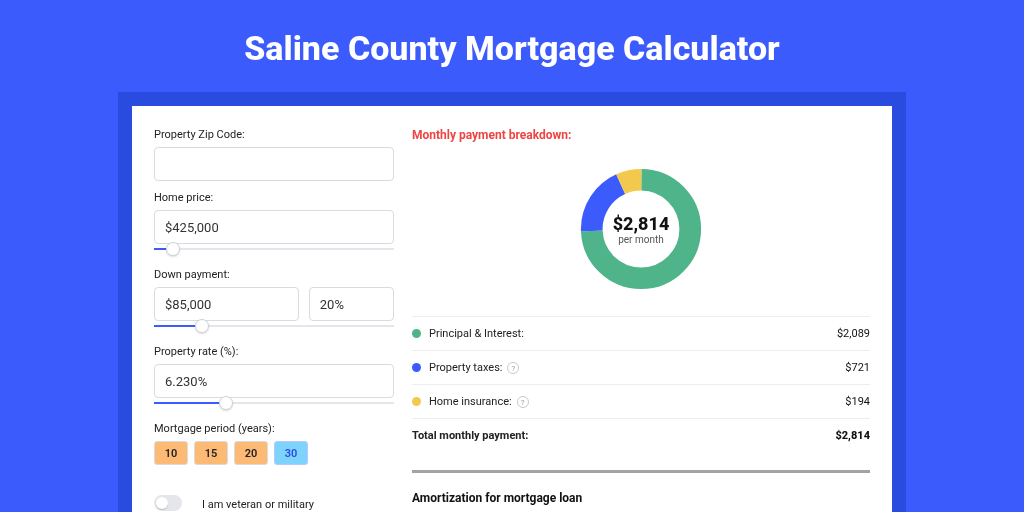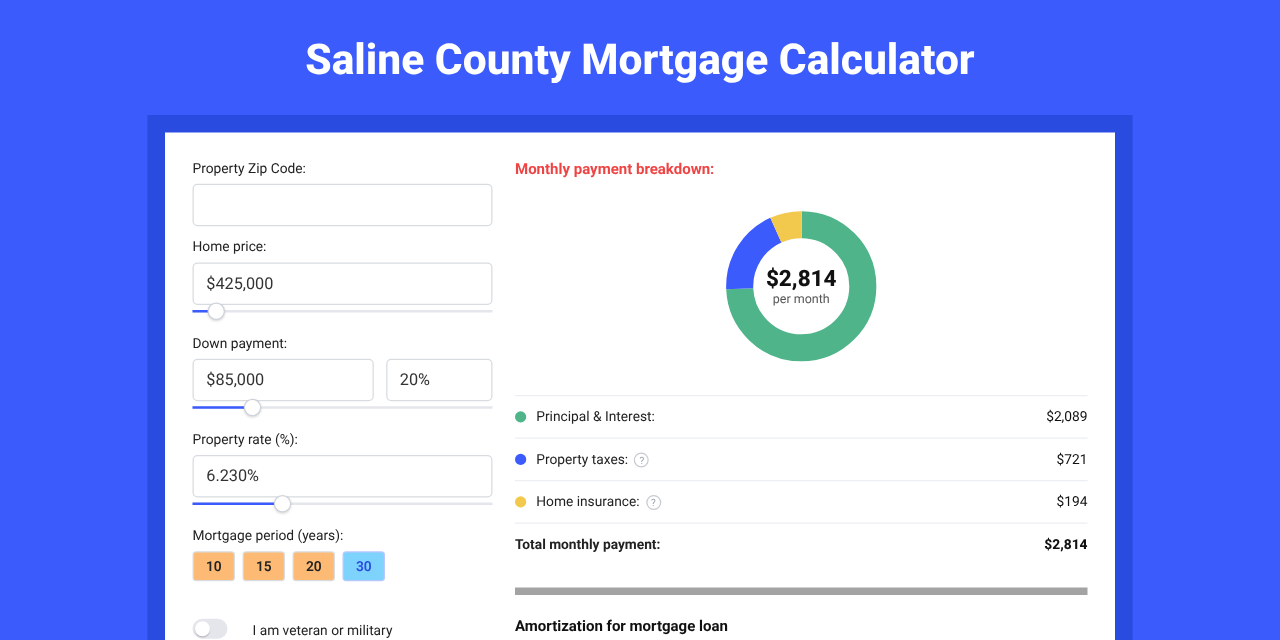--- a/index.html
+++ b/index.html
@@ -34,21 +34,21 @@
 .donut-center .per{font-size:10px;color:#555}
 .legend{border-top:1px solid #eceef2;margin-top:6px}
 .lrow{display:flex;align-items:center;padding:10px 0;border-bottom:1px solid #eceef2;font-size:11px;color:#222}
 .lrow .dot{width:9px;height:9px;border-radius:50%;margin-right:8px;flex:0 0 9px}
 .lrow .lab{flex:1;display:flex;align-items:flex-end;gap:5px}
 .lrow .val{font-weight:400;color:#111}
 .lrow.total .lab{font-weight:700}
 .lrow.total .val{font-weight:800}
 .lrow.total{border-bottom:none}
 .info{width:12px;height:12px;border-radius:50%;border:1px solid #c6cad2;color:#9aa0aa;font-size:8px;display:inline-flex;align-items:center;justify-content:center}
-.amort-h{font-size:12px;font-weight:700;color:#111;margin-top:18px;margin-bottom:10px;border-top:6px solid #a3a3a3;padding-top:18px}
+.amort-h{font-size:12px;font-weight:700;color:#111;margin-top:18px;margin-bottom:10px;border-top:3px solid #a3a3a3;padding-top:18px}
 .dot-g{background:#4fb48a}.dot-b{background:#3b5bfd}.dot-y{background:#f2c94c}
 </style>
 </head>
 <body>
 
 <div class="page">
   <h1 class="title">Saline County Mortgage Calculator</h1>
 
   <div class="panel-wrap">
     <div class="panel">

